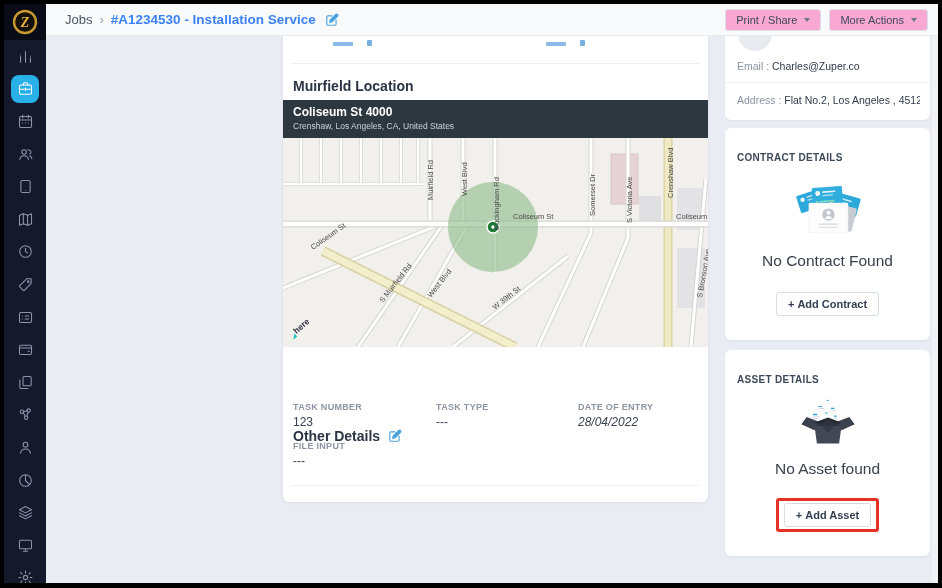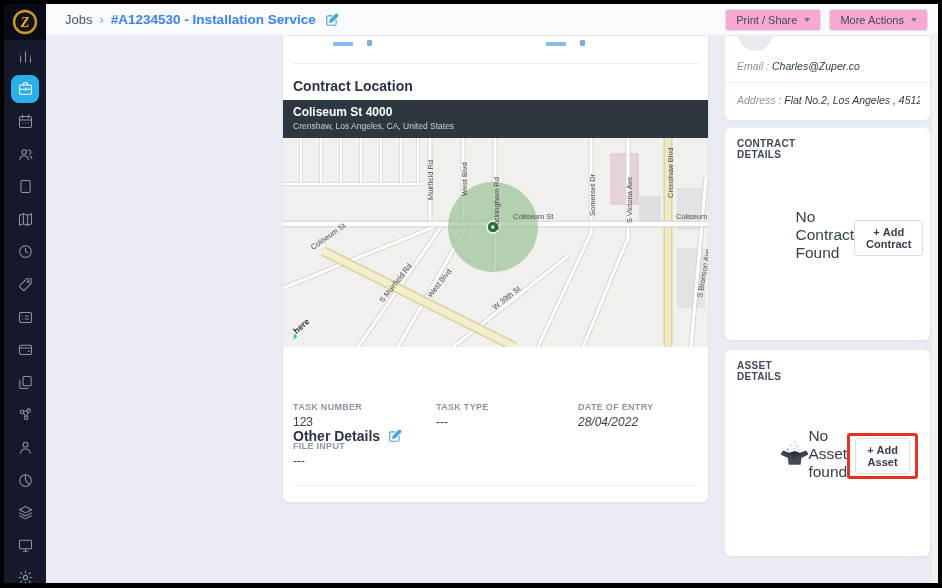--- a/index.html
+++ b/index.html
@@ -46,25 +46,25 @@
   .map-svg { position:absolute; left:0; top:38px; }
 
   .field-label { position:absolute; font-size:9px; font-weight:bold; color:#8d95a3; letter-spacing:.3px; }
   .field-value { position:absolute; font-size:12px; color:#39424f; }
 
   
   .r-card { position:absolute; left:679px; width:205px; background:#fff; border-radius:6px; box-shadow:0 1px 2px rgba(20,30,50,.05); }
   .contact-card { top:-20px; height:104px; }
   .avatar { position:absolute; left:13px; top:1px; width:34px; height:34px; border-radius:50%; background:#e7eaee; }
   .c-row { position:absolute; left:12px; right:10px; font-size:10.5px; white-space:nowrap; overflow:hidden; }
-  .c-row .lbl { color:#8a94a4;font-style:italic; }
-  .c-row .val { color:#2f3b4c;font-style:italic; }
+  .c-row .lbl { color:#8a94a4; }
+  .c-row .val { color:#2f3b4c; }
   .c-div { position:absolute; left:0; right:0; height:1px; background:#eef0f3; }
 
-  .panel-card { display:flex; align-items:center; padding:10px 12px; }
+  .panel-card { display:flex; flex-direction:column; align-items:center; padding:24px 12px;gap:14px; }
   .panel-title { align-self:flex-start; font-size:10px; font-weight:bold; color:#3e4a59; letter-spacing:.3px; }
   .empty-text { font-size:15.5px; color:#37414c; margin-top:2px; }
   .add-btn { margin-top:8px; background:#fff; border:1px solid #d8dde4; border-radius:3px; font-size:11px; font-weight:600; color:#343f4e; padding:5px 11px; cursor:pointer; }
   .add-btn .plus { font-weight:bold; margin-right:3px; }
   .red-box { margin-top:6px; border:3px solid #e63127; border-radius:3px; padding:2px 5px; }
   .red-box .add-btn { margin-top:0; }
 
   .contract-card { top:92px; height:212px; }
   .asset-card { top:314px; height:206px; }
 </style>
@@ -220,21 +220,21 @@
           <span class="f-text"></span>
           <span class="f-ic"></span>
         </div>
       <div class="frag" style="left:263px; top:12px;">
           <span class="f-text"></span>
           <span class="f-ic"></span>
         </div>
       <div class="divider" style="top:37px;"></div>
 
       <div class="sec-heading" style="top:52px;">
-          <span>Contract Location</span>
+          <span>Muirfield Location</span>
         </div>
 
       <div class="map-wrap">
         <div class="map-bar">
           <div class="t">Coliseum St 4000</div>
           <div class="s">Crenshaw, Los Angeles, CA, United States</div>
         </div>
         <svg class="map-svg" width="425" height="209" viewBox="0 0 425 209">
           <rect x="0" y="0" width="425" height="209" fill="#f2f0ec"></rect>
 

